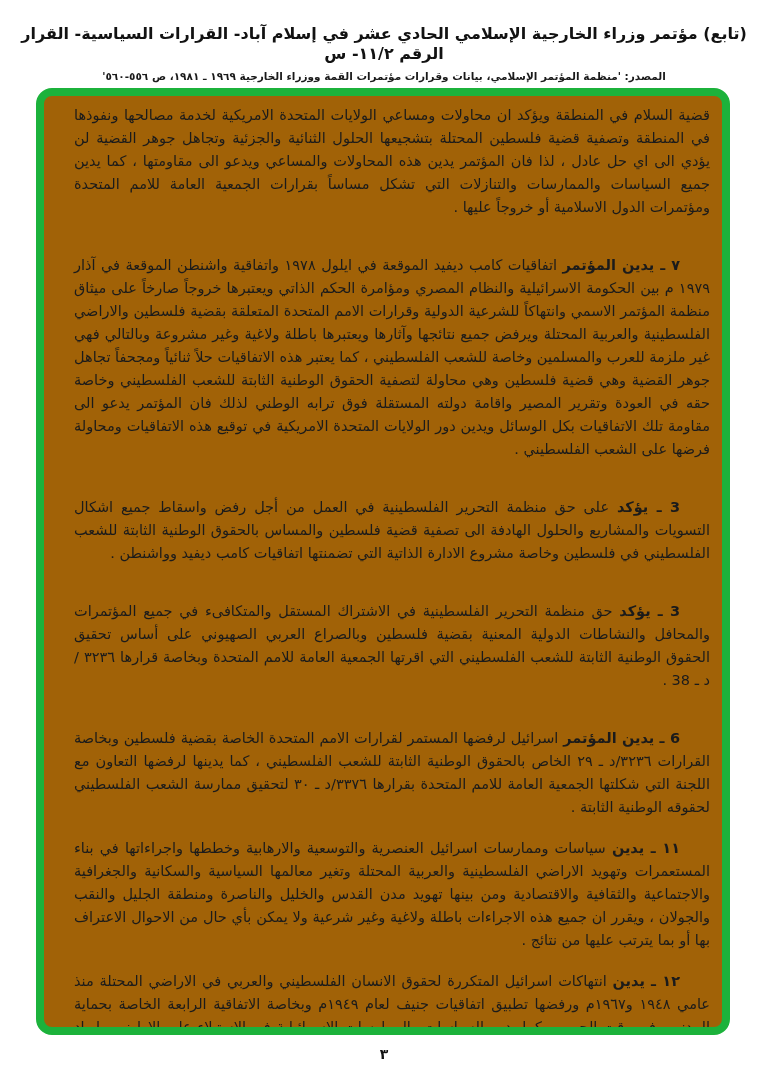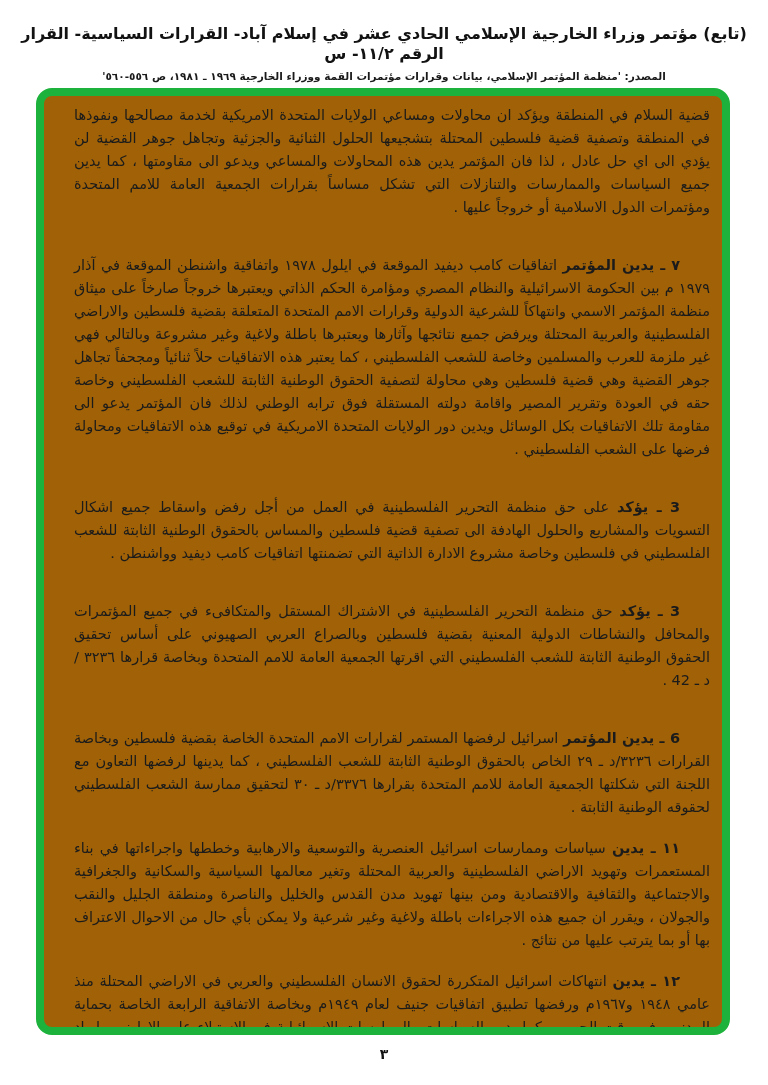--- a/index.html
+++ b/index.html
@@ -66,21 +66,21 @@
 
 <div class="frame">
   <div class="doc">
 
     <p class="clause"><span>قضية السلام في المنطقة ويؤكد ان محاولات ومساعي الولايات المتحدة الامريكية لخدمة مصالحها ونفوذها في المنطقة وتصفية قضية فلسطين المحتلة بتشجيعها الحلول الثنائية والجزئية وتجاهل جوهر القضية لن يؤدي الى اي حل عادل ، لذا فان المؤتمر يدين هذه المحاولات والمساعي ويدعو الى مقاومتها ، كما يدين جميع السياسات والممارسات والتنازلات التي تشكل مساساً بقرارات الجمعية العامة للامم المتحدة ومؤتمرات الدول الاسلامية أو خروجاً عليها .</span></p>
 
     <p class="clause indent"><span class="lead">٧ ـ يدين المؤتمر</span> <span>اتفاقيات كامب ديفيد الموقعة في ايلول ١٩٧٨ واتفاقية واشنطن الموقعة في آذار ١٩٧٩ م بين الحكومة الاسرائيلية والنظام المصري ومؤامرة الحكم الذاتي ويعتبرها خروجاً صارخاً على ميثاق منظمة المؤتمر الاسمي وانتهاكاً للشرعية الدولية وقرارات الامم المتحدة المتعلقة بقضية فلسطين والاراضي الفلسطينية والعربية المحتلة ويرفض جميع نتائجها وآثارها ويعتبرها باطلة ولاغية وغير مشروعة وبالتالي فهي غير ملزمة للعرب والمسلمين وخاصة للشعب الفلسطيني ، كما يعتبر هذه الاتفاقيات حلاً ثنائياً ومجحفاً تجاهل جوهر القضية وهي قضية فلسطين وهي محاولة لتصفية الحقوق الوطنية الثابتة للشعب الفلسطيني وخاصة حقه في العودة وتقرير المصير واقامة دولته المستقلة فوق ترابه الوطني لذلك فان المؤتمر يدعو الى مقاومة تلك الاتفاقيات بكل الوسائل ويدين دور الولايات المتحدة الامريكية في توقيع هذه الاتفاقيات ومحاولة فرضها على الشعب الفلسطيني .</span></p>
 
     <p class="clause indent"><span class="lead">3 ـ يؤكد</span> <span>على حق منظمة التحرير الفلسطينية في العمل من أجل رفض واسقاط جميع اشكال التسويات والمشاريع والحلول الهادفة الى تصفية قضية فلسطين والمساس بالحقوق الوطنية الثابتة للشعب الفلسطيني في فلسطين وخاصة مشروع الادارة الذاتية التي تضمنتها اتفاقيات كامب ديفيد وواشنطن .</span></p>
 
-    <p class="clause indent"><span class="lead">3 ـ يؤكد</span> <span>حق منظمة التحرير الفلسطينية في الاشتراك المستقل والمتكافىء في جميع المؤتمرات والمحافل والنشاطات الدولية المعنية بقضية فلسطين وبالصراع العربي الصهيوني على أساس تحقيق الحقوق الوطنية الثابتة للشعب الفلسطيني التي اقرتها الجمعية العامة للامم المتحدة وبخاصة قرارها ٣٢٣٦ /د ـ 42 .</span></p>
+    <p class="clause indent"><span class="lead">3 ـ يؤكد</span> <span>حق منظمة التحرير الفلسطينية في الاشتراك المستقل والمتكافىء في جميع المؤتمرات والمحافل والنشاطات الدولية المعنية بقضية فلسطين وبالصراع العربي الصهيوني على أساس تحقيق الحقوق الوطنية الثابتة للشعب الفلسطيني التي اقرتها الجمعية العامة للامم المتحدة وبخاصة قرارها ٣٢٣٦ /د ـ 38 .</span></p>
 
     <p class="clause indent"><span class="lead">6 ـ يدين المؤتمر</span> <span>اسرائيل لرفضها المستمر لقرارات الامم المتحدة الخاصة بقضية فلسطين وبخاصة القرارات ٣٢٣٦/د ـ ٢٩ الخاص بالحقوق الوطنية الثابتة للشعب الفلسطيني ، كما يدينها لرفضها التعاون مع اللجنة التي شكلتها الجمعية العامة للامم المتحدة بقرارها ٣٣٧٦/د ـ ٣٠ لتحقيق ممارسة الشعب الفلسطيني لحقوقه الوطنية الثابتة .</span></p>
 
     <p class="clause indent gap-lg"><span class="lead">١١ ـ يدين</span> <span>سياسات وممارسات اسرائيل العنصرية والتوسعية والارهابية وخططها واجراءاتها في بناء المستعمرات وتهويد الاراضي الفلسطينية والعربية المحتلة وتغير معالمها السياسية والسكانية والجغرافية والاجتماعية والثقافية والاقتصادية ومن بينها تهويد مدن القدس والخليل والناصرة ومنطقة الجليل والنقب والجولان ، ويقرر ان جميع هذه الاجراءات باطلة ولاغية وغير شرعية ولا يمكن بأي حال من الاحوال الاعتراف بها أو بما يترتب عليها من نتائج .</span></p>
 
     <p class="clause indent gap-lg"><span class="lead">١٢ ـ يدين</span> <span>انتهاكات اسرائيل المتكررة لحقوق الانسان الفلسطيني والعربي في الاراضي المحتلة منذ عامي ١٩٤٨ و١٩٦٧م ورفضها تطبيق اتفاقيات جنيف لعام ١٩٤٩م وبخاصة الاتفاقية الرابعة الخاصة بحماية المدنيين في وقت الحرب ، كما يدين السياسات والممارسات الاسرائيلية في الاستيلاء على الاراضي وابعاد القيادات الفلسطينية والتهجير المستمر لابناء الشعب الفلسطيني والقضاء على التراث الثقافي والحضاري والديني للمدن الفلسطينية والاعتداء على المقدسات الاسلامية وخاصة في القدس والخليل ويعتبر المؤتمر هذه السياسات</span></p>
 
   </div>
 </div>
 

